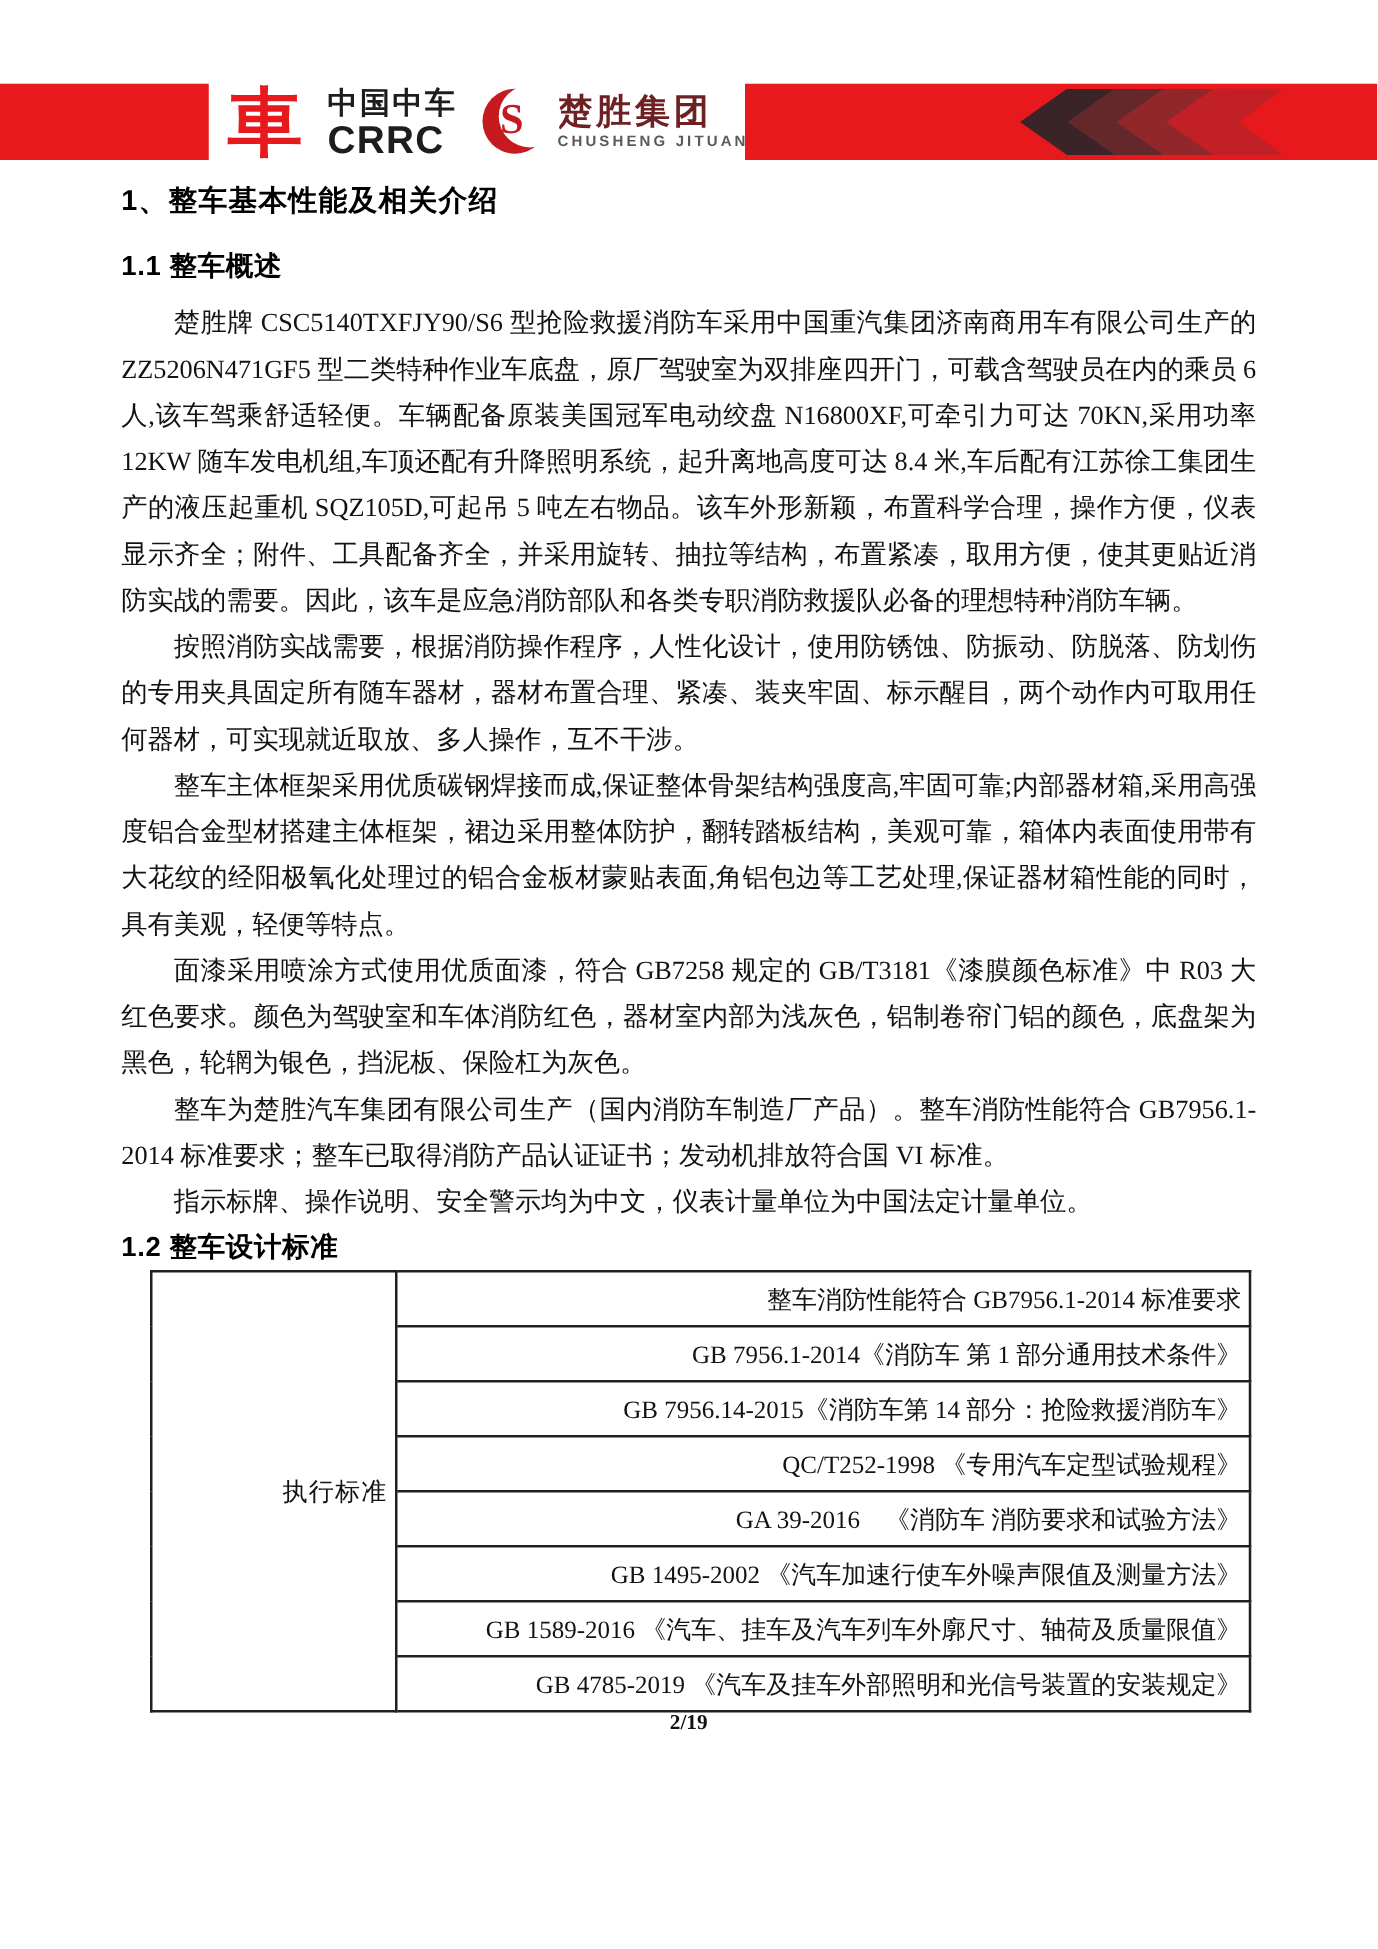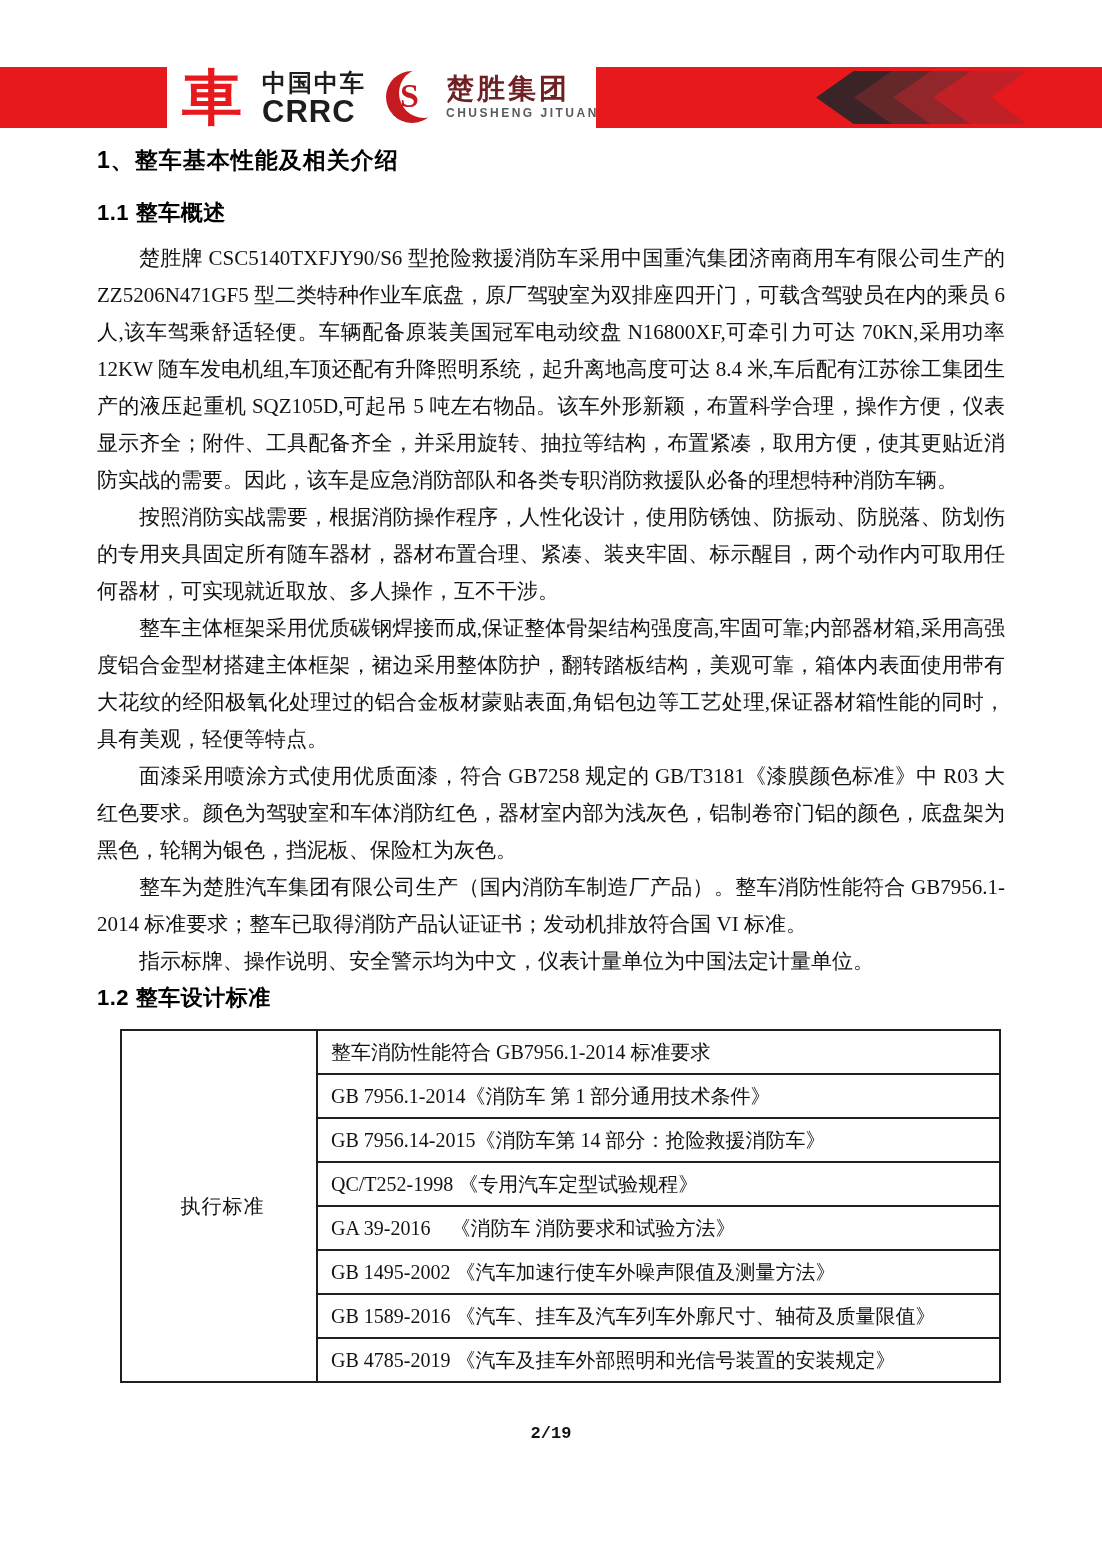--- a/index.html
+++ b/index.html
@@ -62,47 +62,48 @@
   h1.sec{
     font-family:"Liberation Sans","DejaVu Sans",sans-serif;
     font-size:23px;font-weight:bold;letter-spacing:1px;
     line-height:34px;margin:0 0 22px 0;color:#000;
   }
   h2.sub{
     font-family:"Liberation Sans","DejaVu Sans",sans-serif;
     font-size:22px;font-weight:bold;letter-spacing:0.5px;
     line-height:28px;margin:0 0 13px 0;color:#000;
   }
-  h2.sub2{margin-top:4px;margin-bottom:17px;}
+  h2.sub2{margin-top:4px;margin-bottom:4px;}
   .paras p{
     font-size:21px;line-height:37px;
     text-align:justify;text-justify:inter-ideograph;
     text-indent:2em;color:var(--text);
   }
   
   table.std{
     border-collapse:collapse;
     margin-left:23px;width:881px;
     table-layout:fixed;
   }
   table.std td{
     border:2px solid #1f1f1f;
     height:44px;font-size:20px;color:var(--text);
     padding:0 6px 0 13px;white-space:pre-wrap;overflow:hidden;
     vertical-align:middle;
+    text-align:right;
   }
   td.exec{
     width:196px;text-align:center;padding:0;
     font-size:21px;letter-spacing:1px;
   }
   
   .footer{
-    position:absolute;left:0;top:1424px;width:100%;
+    position:absolute;left:0;top:1368px;width:100%;
     text-align:center;
-    font-family:Liberation Mono, monospace;
+    font-family:Liberation Serif, serif;
     font-size:17px;font-weight:bold;color:#111;
   }
 </style>
 </head>
 <body>
 
 <div class="page">
 
   <div>
     <div class="band band-left"></div>

